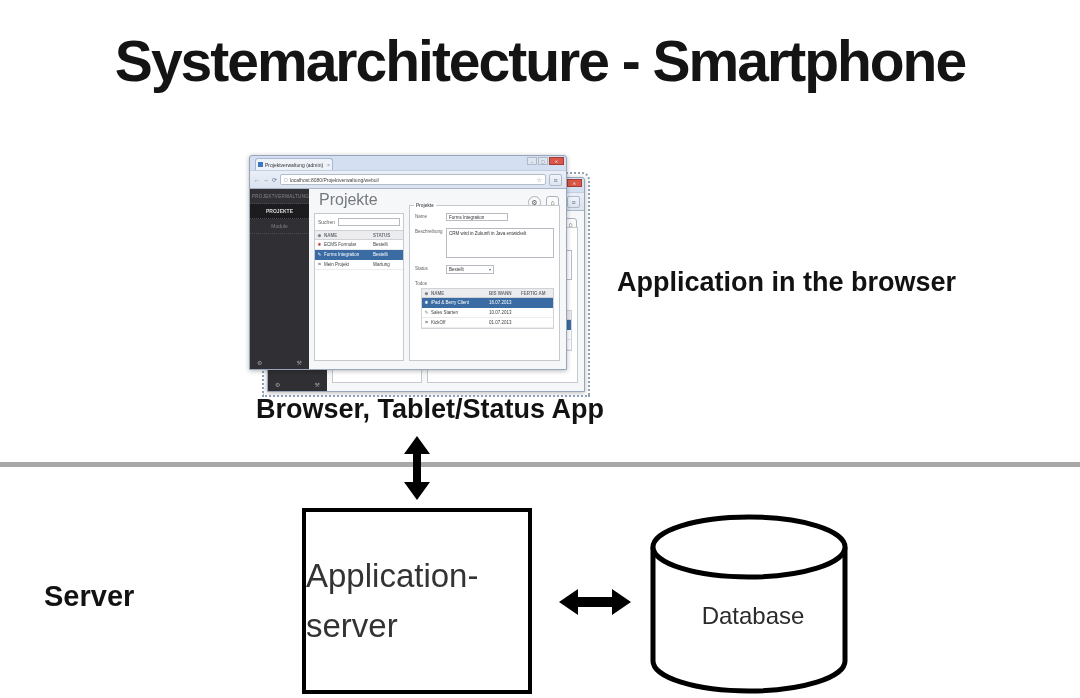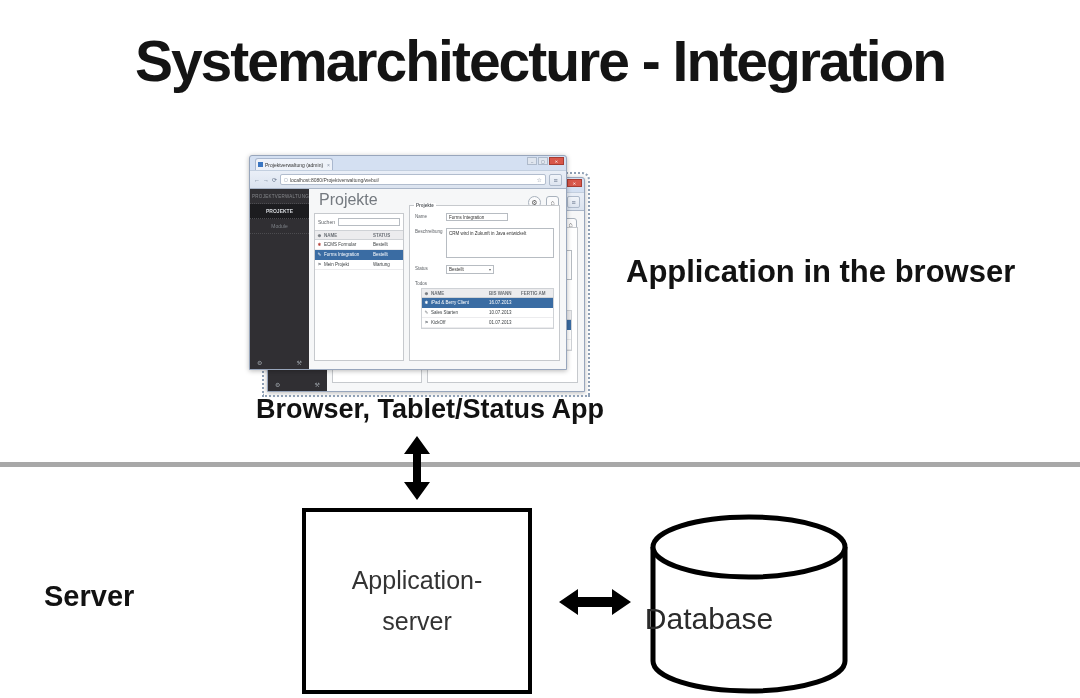--- a/index.html
+++ b/index.html
@@ -6,36 +6,36 @@
   body{background:#fff;}
   .stage{position:relative;width:1080px;height:698px;background:#fff;overflow:hidden;
          font-family:"Liberation Sans",sans-serif;}
 
   
   .title{position:absolute;top:28px;left:0;right:0;text-align:center;
          font-size:57px;font-weight:bold;letter-spacing:-2px;color:#141414;}
   .lbl{position:absolute;color:#121212;font-weight:bold;}
   .clients-h{left:42px;top:220px;font-size:29px;}
   .clients-sub{left:42px;top:260px;font-size:22px;line-height:32px;}
-  .app-browser{left:617px;top:254px;font-size:31px;margin-left:9px;}
+  .app-browser{left:617px;top:267px;font-size:27px;}
   .browser-app{left:225px;top:394px;width:410px;text-align:center;font-size:27px;}
   .server-h{left:44px;top:580px;font-size:29px;}
 
   
   .divider{position:absolute;left:0;top:462px;width:1080px;height:5px;background:#a8a8a8;}
   .v-arrow{position:absolute;left:399px;top:435px;}
   .h-arrow{position:absolute;left:558px;top:586px;}
 
   
   .appsrv{position:absolute;left:302px;top:508px;width:222px;height:178px;border:4px solid #000;
-          background:#fff;display:flex;flex-direction:column;justify-content:center;align-items:center;
-          gap:12px;font-size:25px;color:#333;}
+          background:#fff;display:flex;flex-direction:column;justify-content:center;align-items:flex-start;
+          gap:12px;font-size:33px;color:#333;}
   .db-svg{position:absolute;left:648px;top:512px;}
-  .db-label{position:absolute;left:608px;top:602px;width:202px;text-align:center;
-            font-size:30px;color:#2b2b2b;}
+  .db-label{position:absolute;left:652px;top:602px;width:202px;text-align:center;
+            font-size:24px;color:#2b2b2b;}
 
   
   .win{position:absolute;width:316px;background:#d4e0f2;border:1px solid #98a6bc;
        border-radius:3px 3px 0 0;box-shadow:0 1px 5px rgba(0,0,0,.28);}
   .win.front{left:249px;top:155px;}
   .win.back{left:267px;top:177px;outline:2px dotted #8fa0b5;outline-offset:3px;}
   .tabstrip{position:relative;height:14px;}
   .tab{position:absolute;left:5px;top:2px;width:78px;height:12px;background:#eef2f9;
        border:1px solid #aab8cf;border-bottom:none;border-radius:3px 3px 0 0;
        display:flex;align-items:center;gap:2px;padding:0 2px;font-size:5px;color:#333;box-sizing:border-box;}
@@ -102,21 +102,21 @@
   .caret{font-size:4px;color:#666;}
   .todos-lbl{margin:7px 5px 2px;font-size:4.5px;color:#5b5f64;}
   .todos{margin:0 5px 0 11px;border:1px solid #cfd2d6;}
   .c-date{width:32px;flex:none;}
 </style>
 </head>
 <body>
 
 <div class="stage">
 
-  <div class="title">Systemarchitecture - Integration</div>
+  <div class="title">Systemarchitecture - Smartphone</div>
 
   <div class="lbl clients-sub">
   </div>
   <div class="lbl app-browser">Application in the browser</div>
   <div class="lbl browser-app">Browser, Tablet/Status App</div>
   <div class="lbl server-h">Server</div>
 
   <div class="divider"></div>
 
   <svg class="v-arrow" width="36" height="66" viewBox="0 0 36 66">

